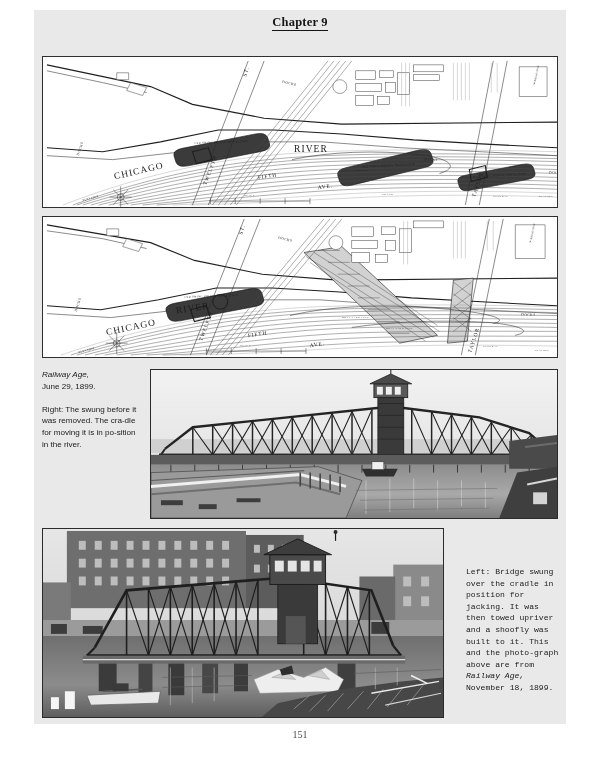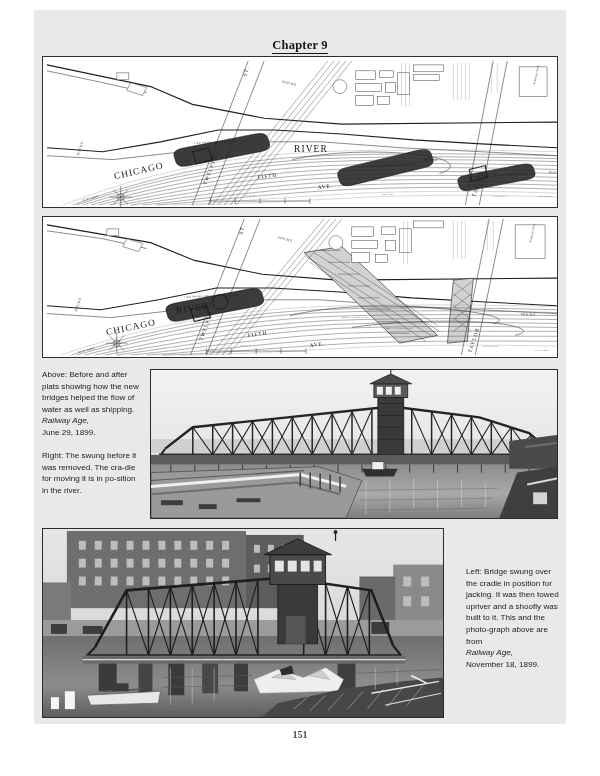--- a/index.html
+++ b/index.html
@@ -26,21 +26,21 @@
     top: 10px;
     width: 532px;
     height: 714px;
     background: #e9e9e9;
   }
 
   
   .chapter-title {
     position: absolute;
     left: 0;
-    top: 38px;
+    top: 15px;
     width: 600px;
     text-align: center;
     font-family: "Liberation Serif", serif;
     font-size: 12.5px;
     font-weight: bold;
     color: #151515;
     letter-spacing: .2px;
   }
   .chapter-title span {
     border-bottom: 1.2px solid #151515;
@@ -50,21 +50,20 @@
   
   .page-number {
     position: absolute;
     left: 0;
     top: 729px;
     width: 600px;
     text-align: center;
     font-family: "Liberation Serif", serif;
     font-size: 10px;
     color: #4a4a4a;
-    font-weight: bold;
   }
 
   
   .map-fig {
     position: absolute;
     background: #ffffff;
     border: 1.1px solid #30302f;
     overflow: hidden;
   }
   #map-top    { left: 42px; top: 56px;  width: 516px; height: 152px; }
@@ -103,21 +102,21 @@
 
   
   .caption {
     position: absolute;
     font-family: "Liberation Sans", sans-serif;
     font-size: 8.1px;
     line-height: 11.6px;
     color: #1b1b1b;
   }
   #cap-left  { left: 42px;  top: 369px; width: 101px; }
-  #cap-right { left: 466px; top: 566px; width: 96px; }
+  #cap-right { left: 466px; top: 566px; width: 96px; font-family: Liberation Mono, monospace; }
   .caption p { margin: 0; }
   .caption .gap { height: 11.6px; }
   .caption .ital { font-style: italic; }
 </style>
 </head>
 <body>
 
 <div class="page">
 
   <div class="paper"></div>
@@ -663,21 +662,20 @@
         <path d="M128 140 L128 178 M150 140 L150 176 M172 140 L172 174
                  M334 140 L334 162 M356 140 L356 158"></path>
       </g>
       <g stroke="#5a5a5a" stroke-width=".8" opacity=".7">
         <path d="M120 150 L210 148 M120 160 L206 158 M312 146 L400 142"></path>
       </g>
     </svg>
   </div>
 
   <div class="caption" id="cap-left">
-    <p>Above: Before and after plats showing how the new bridges helped the flow of water as well as shipping.</p>
     <p class="ital">Railway Age,</p>
     <p>June 29, 1899.</p>
     <div class="gap"></div>
     <p>Right: The swung before it was removed. The cra-dle for moving it is in po-sition in the river.</p>
   </div>
 
   <div class="caption" id="cap-right">
     <p>Left: Bridge swung over the cradle in position for jacking. It was then towed upriver and a shoofly was built to it. This and the photo-graph above are from</p>
     <p class="ital">Railway Age,</p>
     <p>November 18, 1899.</p>

